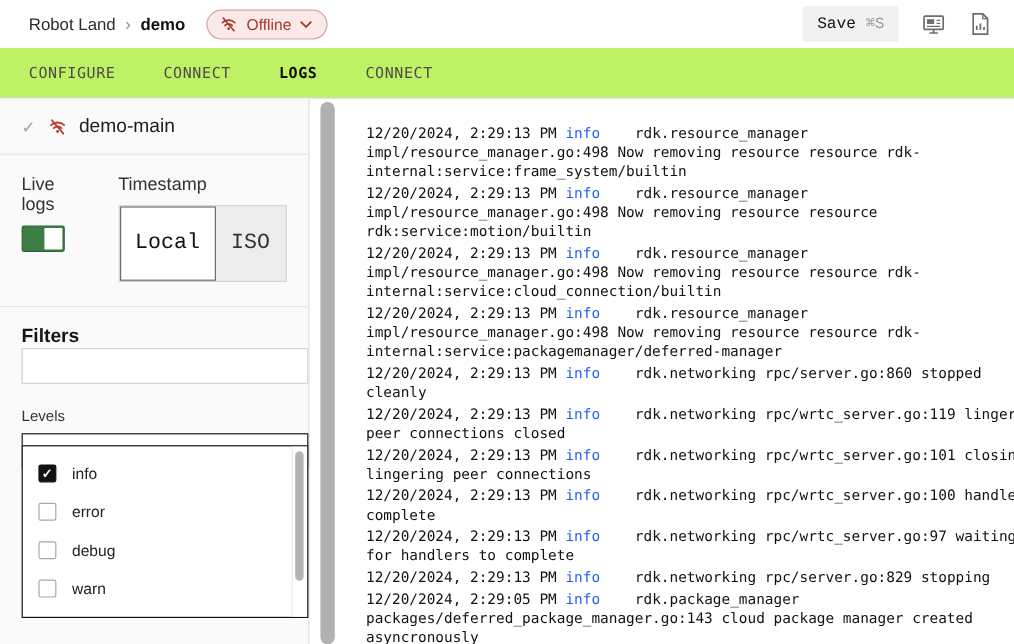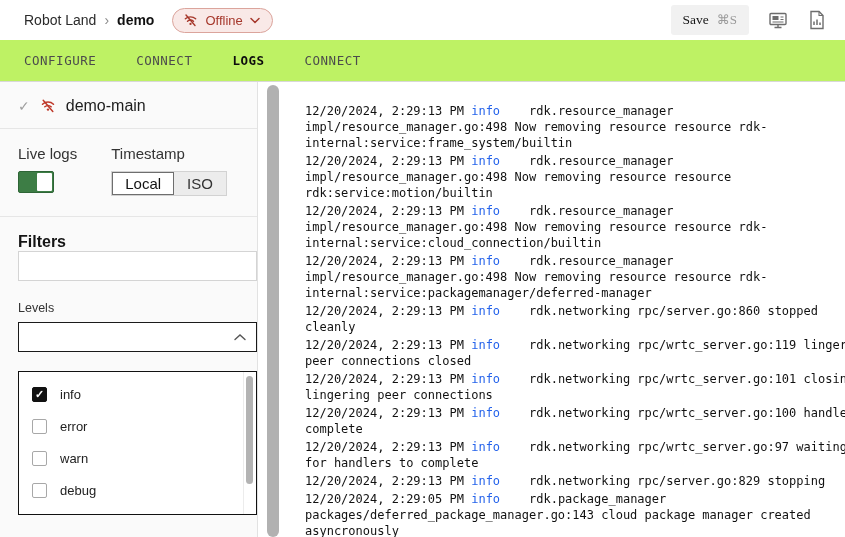--- a/index.html
+++ b/index.html
@@ -11,21 +11,21 @@
   .header { position:absolute; left:0; top:0; width:845px; height:40px;
     background:#fff; display:flex; align-items:center; padding:0 16px 0 24px; }
   .crumb-root { font-size:14px; color:#2b2b2b; }
   .crumb-sep { font-size:14px; color:#8a8a8a; margin:0 8px; }
   .crumb-current { font-size:14px; font-weight:bold; color:#111; }
   .status-badge { margin-left:18px; display:inline-flex; align-items:center; gap:7px;
     background:#f9e9e7; border:1px solid #dba49c; border-radius:14px;
     padding:4px 12px 4px 10px; color:#a6382c; font-size:13px; cursor:pointer; }
   .header-right { margin-left:auto; display:flex; align-items:center; gap:18px; }
   .save-btn { background:#f1f1f1; border:none; border-radius:3px; padding:7px 12px;
-    font-size:13.5px; color:#161616; font-family:Liberation Serif, serif; cursor:pointer; }
+    font-size:13.5px; color:#161616; font-family:Liberation Mono, monospace; cursor:pointer; }
   .save-shortcut { color:#9a9a9a; margin-left:8px; font-size:13px; }
   .hdr-icon { width:22px; height:22px; color:#6d6d6d; cursor:pointer; }
 
   
   .tabbar { position:absolute; left:0; top:40px; width:845px; height:42px;
     background:#bef264; border-bottom:1px solid #d8d8d8;
     display:flex; align-items:center; gap:40px; padding:0 24px; }
   .tab { background:none; border:none; font-family:"DejaVu Sans Mono", monospace;
     font-size:12.5px; letter-spacing:0.5px; color:#4c4c4c; cursor:pointer; padding:0; }
   .tab.active { color:#0d0d0d; font-weight:bold; }
@@ -38,22 +38,22 @@
   .part-check { color:#9e9e9e; font-size:14px; }
   .part-name { font-size:16px; font-weight:500; color:#1d1d1d; }
   .controls-row { display:flex; gap:34px; padding:16px 18px 20px 18px;
     border-bottom:1px solid #e6e6e6; }
   .ctl-label { font-size:15px; color:#333; margin-bottom:9px; }
   .toggle { width:36px; height:22px; background:#3d7d45; border:1px solid #2e6536;
     border-radius:2px; position:relative; cursor:pointer; }
   .toggle-knob { position:absolute; right:1px; top:1px; width:15px; height:18px;
     background:#fff; border-radius:1px; }
   .segmented { display:inline-flex; border:1px solid #d2d2d2; background:#ececec; }
-  .segment { font-size:15px; padding:2px 12px; color:#333; background:#ececec;
-    border:1px solid transparent; cursor:pointer; font-family:Liberation Sans, sans-serif; }
+  .segment { font-size:18px; padding:20px 12px; color:#333; background:#ececec;
+    border:1px solid transparent; cursor:pointer; font-family:Liberation Mono, monospace; }
   .segment.selected { background:#fff; border:1px solid #6e6e6e; color:#111; font-weight:500; }
 
   .filters { padding:16px 18px 0 18px; }
   .filters-title { font-size:16px; font-weight:bold; color:#141414; }
   .field-label { font-size:12.5px; color:#333; margin-top:20px; margin-bottom:7px; }
   .keyword-input { width:239px; height:30px; border:1px solid #d4d4d4; background:#fff;
     font-size:13px; padding:0 8px; font-family:"Liberation Sans",sans-serif; }
   .levels-box { width:239px; height:30px; border:1px solid #1a1a1a; background:#fff;
     display:flex; align-items:center; justify-content:flex-end; padding:0 10px; cursor:pointer; }
 
@@ -186,25 +186,25 @@
         <div class="option">
           <span class="cbox checked">✓</span>
           <span class="option-label">info</span>
         </div>
         <div class="option">
           <span class="cbox"></span>
           <span class="option-label">error</span>
         </div>
         <div class="option">
           <span class="cbox"></span>
+          <span class="option-label">debug</span>
+        </div>
+        <div class="option">
+          <span class="cbox"></span>
           <span class="option-label">warn</span>
-        </div>
-        <div class="option">
-          <span class="cbox"></span>
-          <span class="option-label">debug</span>
         </div>
         <div class="option">
           <span class="cbox"></span>
         </div>
       </div>
     <div class="dd-scroll">
         <div class="dd-thumb"></div>
       </div>
   </div>
 

